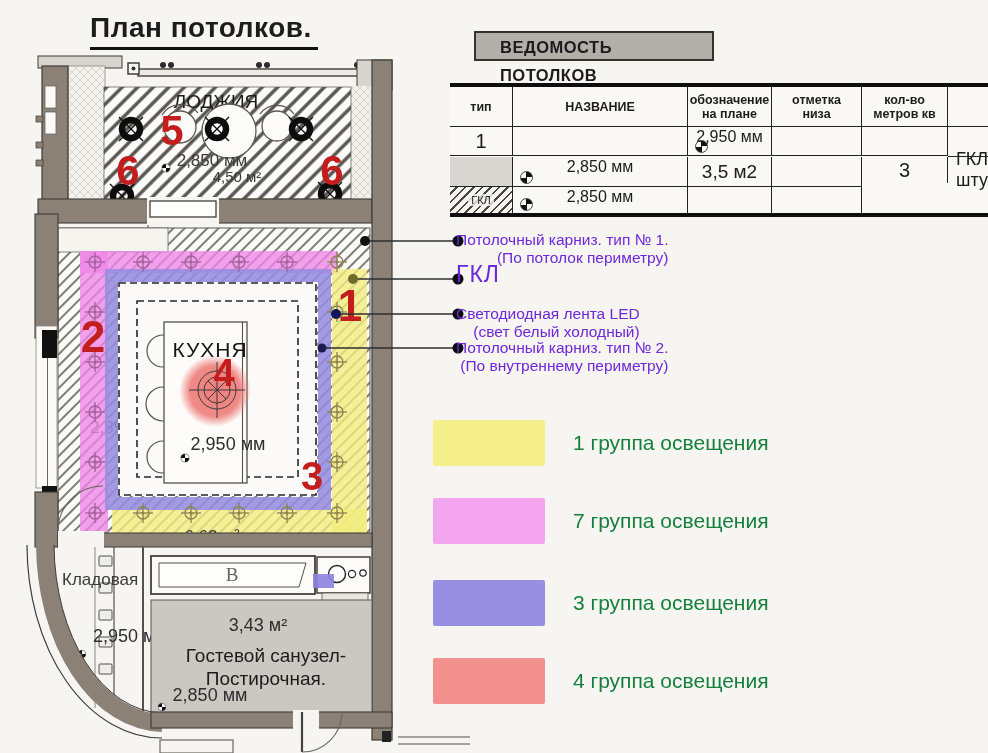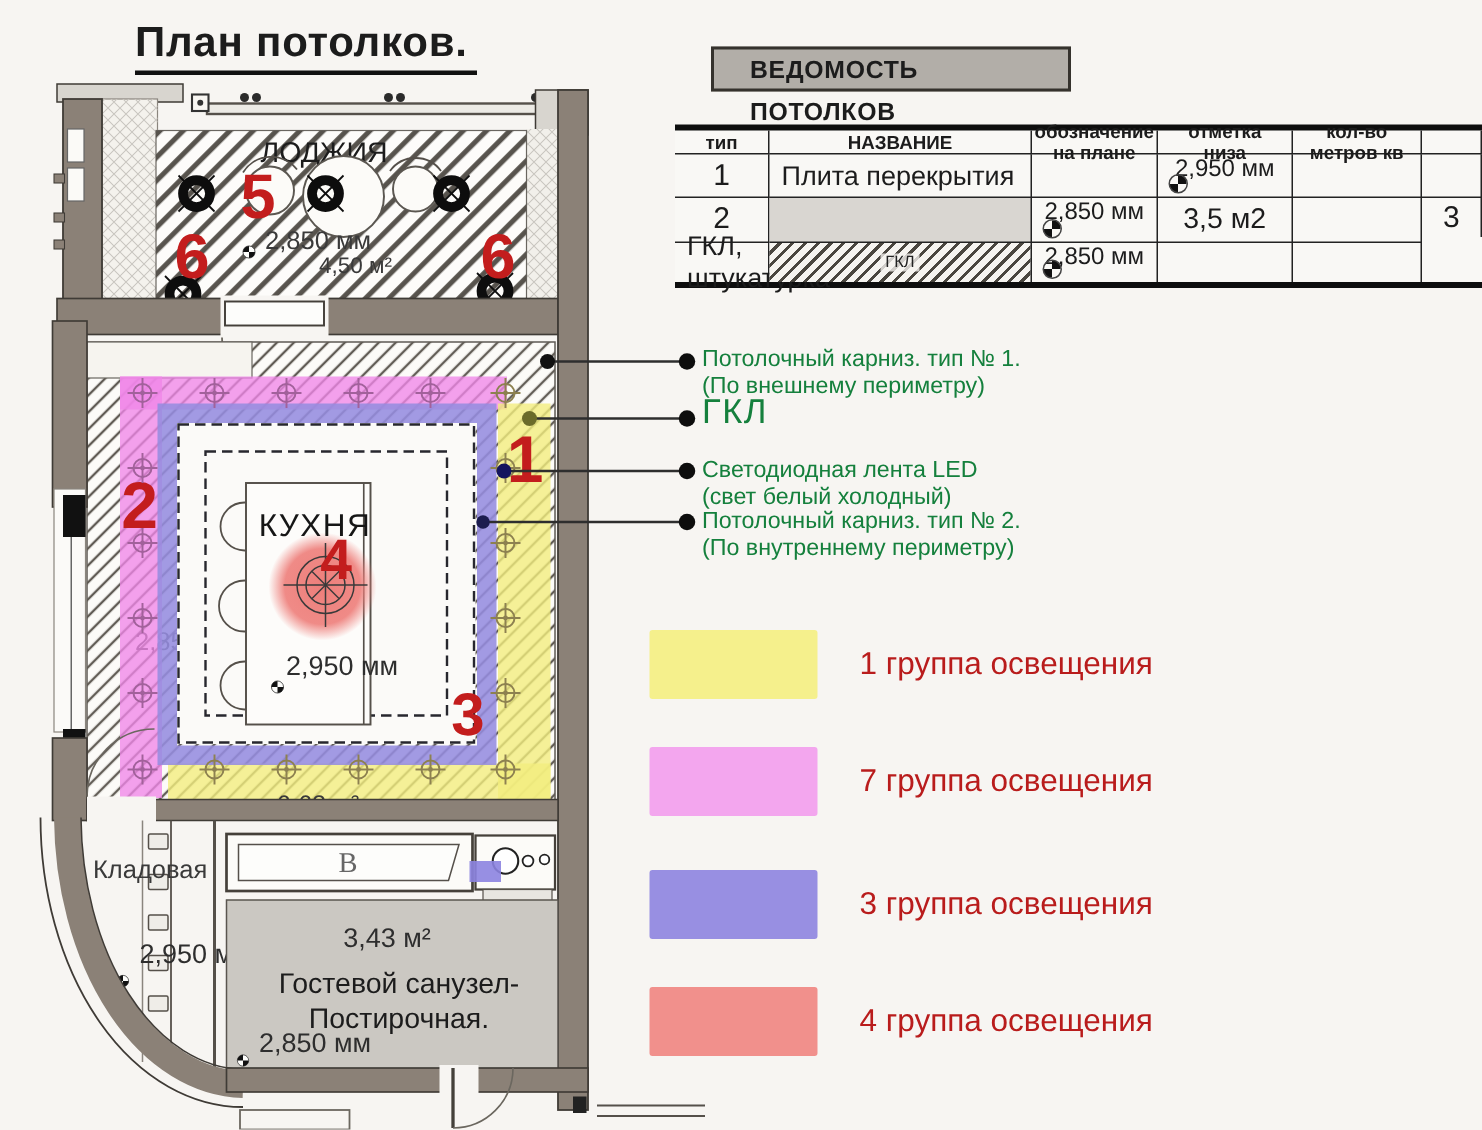--- a/index.html
+++ b/index.html
@@ -13,41 +13,41 @@
   #sched-title{left:474px;top:31px;width:240px;height:30px;background:#b2aea8;
                border:2px solid #35322d;font-size:16.5px;font-weight:bold;
                line-height:28px;padding-left:24px;box-sizing:border-box;letter-spacing:.5px;}
   
   #sched{left:450px;top:83px;width:538px;border-top:4px solid #0e0e0e;
          border-bottom:4px solid #0e0e0e;display:grid;
          grid-template-columns:63px 175px 84px 90px 86px 1fr;background:#f9f8f5;}
   #sched .c{border-right:1.5px solid #222;border-bottom:1.5px solid #222;
             display:flex;align-items:center;justify-content:center;
             position:relative;box-sizing:border-box;}
-  #sched .hdr{height:16px;font-size:12.5px;font-weight:bold;text-align:center;line-height:14px;}
+  #sched .hdr{height:40px;font-size:12.5px;font-weight:bold;text-align:center;line-height:14px;}
   #sched .r1{height:29px;} #sched .r2{height:30px;} #sched .r3{height:26px;}
   #sched .last{border-bottom:none;}
   #sched .typ{font-size:20px;}
   #sched .nm{font-size:18px;justify-content:flex-start;padding-left:8px;}
   #sched .mk{font-size:16px;align-items:flex-start;padding-top:1px;}
   #sched .qty{font-size:19px;}
   #sched .des-fill{background:#d9d6d1;}
   #sched .des-hatch{background:repeating-linear-gradient(135deg,#f6f4f0 0 4px,#4a463f 4px 6px);}
   #sched .des-hatch span{font-size:11px;background:rgba(246,244,240,.78);padding:0 3px;color:#222;}
   .lvl{display:inline-block;width:11px;height:11px;border-radius:50%;
        background:conic-gradient(#111 0 25%,rgba(0,0,0,0) 25% 50%,#111 50% 75%,rgba(0,0,0,0) 75%);
        border:1px solid #444;position:absolute;left:7px;bottom:2px;}
   
-  .callout{left:468px;font-size:15.5px;line-height:17.5px;color:#15803d;}
+  .callout{left:456px;font-size:15.5px;line-height:17.5px;color:#6d28d9;text-align:right;}
   .callout .l2{}
   #co-gkl{font-size:23px;font-weight:500;letter-spacing:1px;}
   
   .lg-row{left:433px;height:46px;display:flex;align-items:center;}
   .lg-box{width:112px;height:46px;border-radius:2px;}
-  .lg-lab{margin-left:28px;font-size:21px;color:#b91c1c;}
+  .lg-lab{margin-left:28px;font-size:21px;color:#15803d;}
   
   text{font-family:"Liberation Sans",sans-serif;fill:#2e2e2e;}
   .t-room{font-size:19px;fill:#1c1c1c;}
   .t-kuh{font-size:21px;fill:#161616;letter-spacing:1px;}
   .t-dim{font-size:17px;fill:#3a3a3a;}
   .t-dim18{font-size:18px;fill:#2e2e2e;}
   .t-area{font-size:15px;fill:#3a3a3a;}
   .t-red{font-weight:bold;fill:#c31d1d;}
   .t-serif{font-family:"Liberation Serif",serif;font-size:19px;fill:#666;}
   .sp-pink{color:#a2619b;} .sp-olive{color:#8d8150;}
@@ -306,21 +306,20 @@
   </div>
   <div class="c hdr">
     <span><span>отметка</span><br><span>низа</span></span>
   </div>
   <div class="c hdr">
     <span><span>кол-во</span><br><span>метров кв</span></span>
   </div>
   <div class="c hdr"></div>
 
   <div class="c r1 typ">1</div>
-  <div class="c r1 nm">Плита перекрытия</div>
   <div class="c r1"></div>
   <div class="c r1 mk">
       <span>2,950 мм</span>
       <span class="lvl"></span>
     </div>
   <div class="c r1 qty"></div>
   <div class="c r1"></div>
 
   <div class="c r2 typ">2</div>
   <div class="c r2 des-fill"></div>
@@ -339,21 +338,21 @@
   <div class="c r3 last mk">
       <span>2,850 мм</span>
       <span class="lvl"></span>
     </div>
   <div class="c r3 last qty"></div>
   <div class="c r3 last"></div>
 </div>
 
 <div class="abs callout" style="top:231px;">
   <div>Потолочный карниз. тип № 1.</div>
-  <div class="l2">(По внешнему периметру)</div>
+  <div class="l2">(По потолок периметру)</div>
 </div>
 <div class="abs callout" id="co-gkl" style="top:266px;">ГКЛ</div>
 <div class="abs callout" style="top:305px;">
   <div>Светодиодная лента  LED</div>
   <div class="l2">(свет белый холодный)</div>
 </div>
 <div class="abs callout" style="top:339px;">
   <div>Потолочный карниз. тип № 2.</div>
   <div class="l2">(По внутреннему периметру)</div>
 </div>

